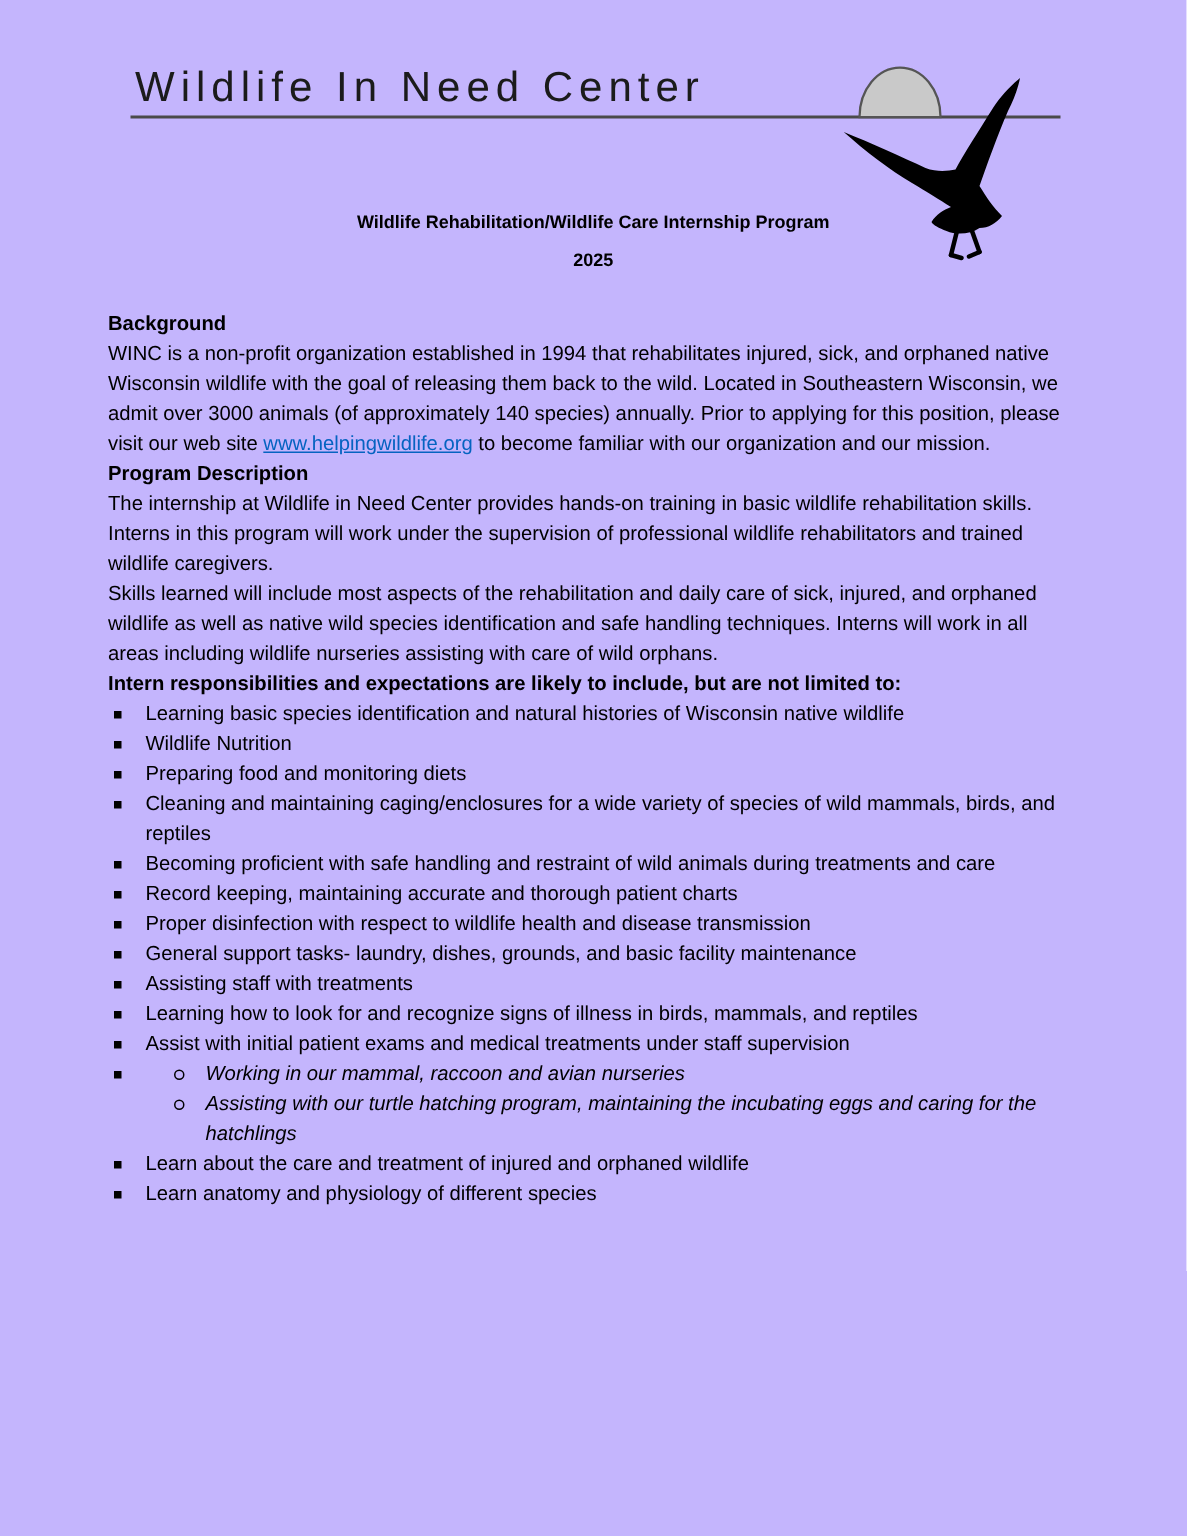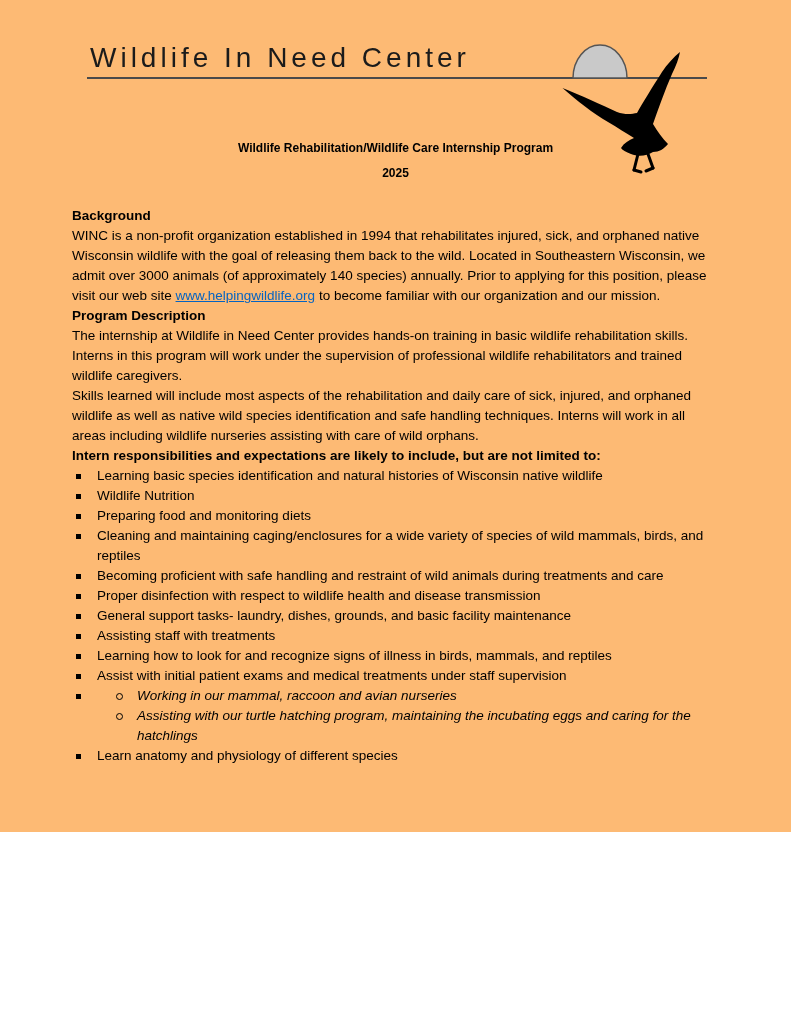--- a/index.html
+++ b/index.html
@@ -1,21 +1,21 @@
 <!DOCTYPE html>
 <html><head>
 <meta charset="utf-8">
 <style>
   * { box-sizing: border-box; margin: 0; padding: 0; }
   html, body { background: #ffffff; }
   .page {
     position: relative;
     width: 791px;
-    height: 832px;
-    background: #fdba74;
+    height: 1024px;
+    background: #c4b5fd;
     font-family: "Liberation Sans", sans-serif;
     color: #000000;
     overflow: hidden;
     margin: 0 auto;
   }
 
   
   .org-name {
     position: absolute;
     left: 90px;
@@ -163,29 +163,31 @@
     </section>
 
     <section>
       <h2 class="section-gap">Intern responsibilities and expectations are likely to include, but are not limited to:</h2>
       <ul class="main-list">
         <li>Learning basic species identification and natural histories of Wisconsin native wildlife</li>
         <li>Wildlife Nutrition</li>
         <li>Preparing food and monitoring diets</li>
         <li>Cleaning and maintaining caging/enclosures for a wide variety of species of wild mammals, birds, and reptiles</li>
         <li>Becoming proficient with safe handling and restraint of wild animals during treatments and care</li>
+        <li>Record keeping, maintaining accurate and thorough patient charts</li>
         <li>Proper disinfection with respect to wildlife health and disease transmission</li>
         <li>General support tasks- laundry, dishes, grounds, and basic facility maintenance</li>
         <li>Assisting staff with treatments</li>
         <li>Learning how to look for and recognize signs of illness in birds, mammals, and reptiles</li>
         <li>Assist with initial patient exams and medical treatments under staff supervision</li>
         <li>
           <ul class="sub-list">
             <li>Working in our mammal, raccoon and avian nurseries</li>
             <li>Assisting with our turtle hatching program, maintaining the incubating eggs and caring for the hatchlings</li>
           </ul>
         </li>
+        <li>Learn about the care and treatment of injured and orphaned wildlife</li>
         <li>Learn anatomy and physiology of different species</li>
       </ul>
     </section>
 
   </main>
 </div>
 
 </body></html>

